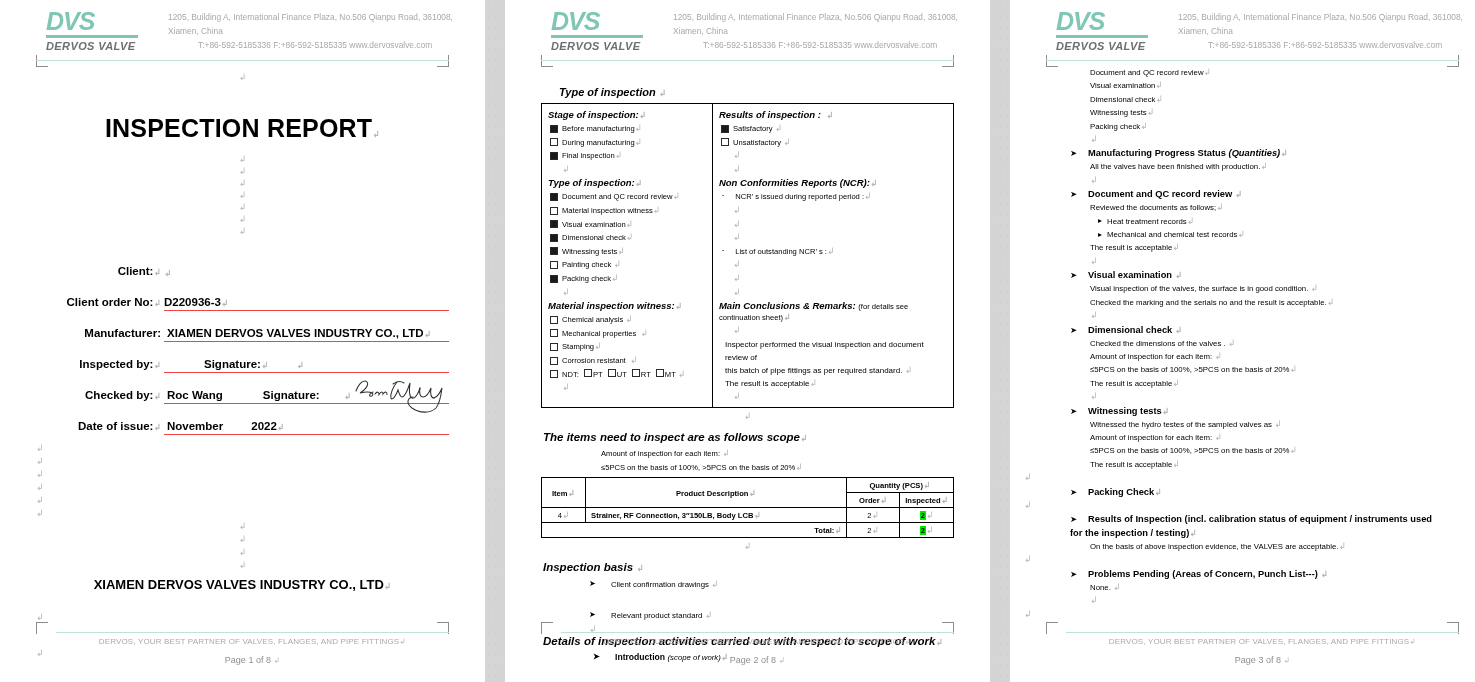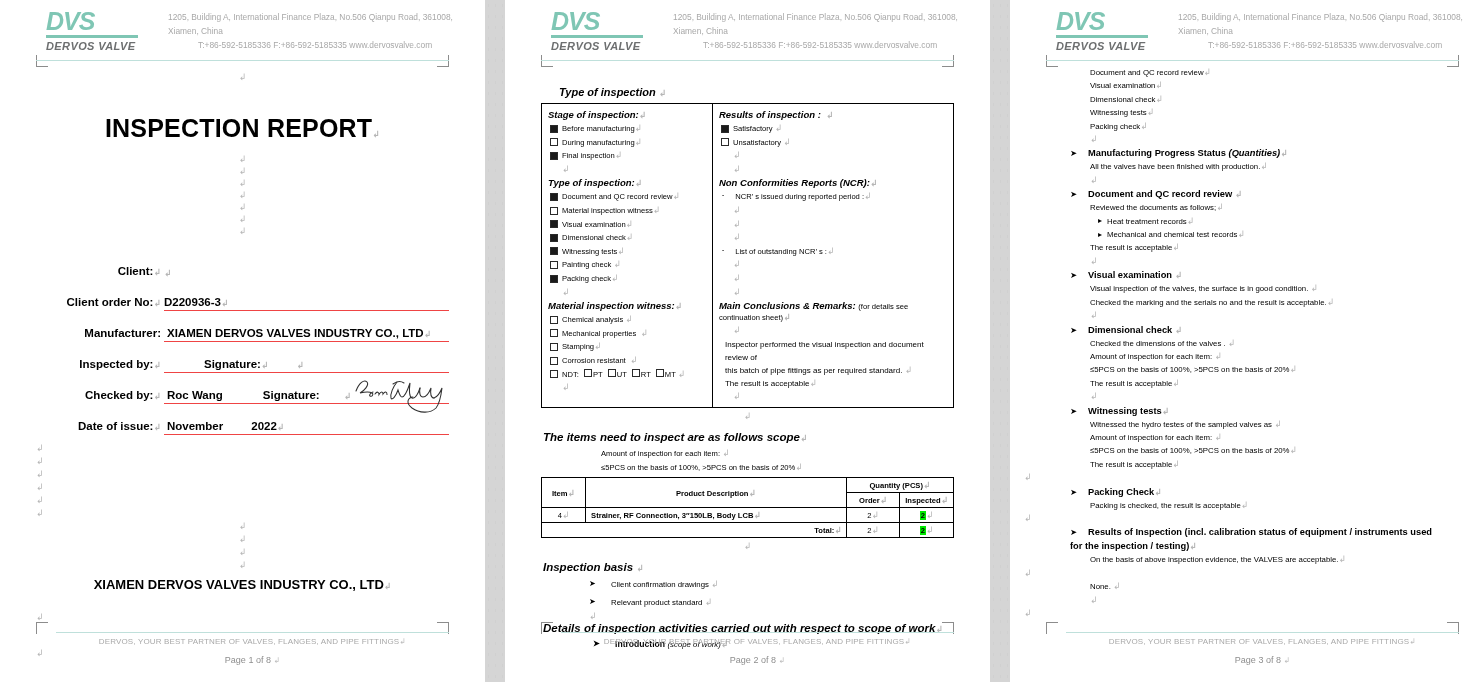--- a/index.html
+++ b/index.html
@@ -407,21 +407,21 @@
         </tr>
       </tbody>
         </table>
 
       <div style="text-align:center;margin-top:3px"><span class="pil">↲</span></div>
 
       <div class="h-italic2">
         <span>Inspection basis</span> <span class="pil">↲</span>
       </div>
       <div class="bullet-line" style="margin-top:5px"><span>Client confirmation drawings</span> <span class="pil">↲</span></div>
-      <div class="bullet-line" style="margin-top:5px"><span>Relevant product standard</span> <span class="pil">↲</span></div>
+      <div class="bullet-line" style="margin-top:18px"><span>Relevant product standard</span> <span class="pil">↲</span></div>
       <div style="margin-left:48px;margin-top:2px"><span class="pil">↲</span></div>
 
       <div class="h-italic2" style="margin-top:1px">
         <span>Details of inspection activities carried out with respect to scope of work</span><span class="pil">↲</span>
       </div>
       <div class="bullet-line bold" style="margin-top:0;margin-left:52px">
         <span>Introduction</span>
         <span style="font-style:italic;font-weight:normal;font-size:7.8px">(scope of work)</span><span class="pil">↲</span>
       </div>
     </div>
@@ -503,30 +503,32 @@
       </div>
       <div class="p3-sub"><span>Witnessed the hydro testes of the sampled valves as</span> <span class="pil">↲</span></div>
       <div class="p3-sub"><span>Amount of inspection for each item:</span> <span class="pil">↲</span></div>
       <div class="p3-sub"><span>≤5PCS on the basis of 100%,    &gt;5PCS on the basis of 20%</span><span class="pil">↲</span></div>
       <div class="p3-sub"><span>The result is acceptable</span><span class="pil">↲</span></div>
       <div class="p3-sub lpil"><span class="pil">↲</span></div>
 
       <div class="p3-head">
         <span>Packing Check</span><span class="pil">↲</span>
       </div>
-      <div class="p3-sub"><span>Packing is checked, the result is acceptable</span><span class="pil">↲</span></div>
       <div class="p3-sub lpil"><span class="pil">↲</span></div>
 
       <div class="p3-head wrap">
         <span>Results of Inspection (incl. calibration status of equipment / instruments used</span>
         <span class="cont"><span>for the inspection / testing)</span><span class="pil">↲</span></span>
       </div>
       <div class="p3-sub"><span>On the basis of above inspection evidence, the VALVES are acceptable.</span><span class="pil">↲</span></div>
       <div class="p3-sub lpil"><span class="pil">↲</span></div>
 
+      <div class="p3-head">
+        <span>Problems Pending (Areas of Concern, Punch List---)</span> <span class="pil">↲</span>
+      </div>
       <div class="p3-sub"><span>None.</span> <span class="pil">↲</span></div>
       <div class="p3-sub"><span class="pil">↲</span></div>
 
       <div class="p3-sub lpil"><span class="pil">↲</span></div>
     </div>
 
     <div class="ftr">
       <div class="ftr-rule"></div>
       <div class="ftr-t1">
         <span>DERVOS, YOUR BEST PARTNER OF VALVES, FLANGES, AND PIPE FITTINGS</span><span class="pil-s">↲</span>

